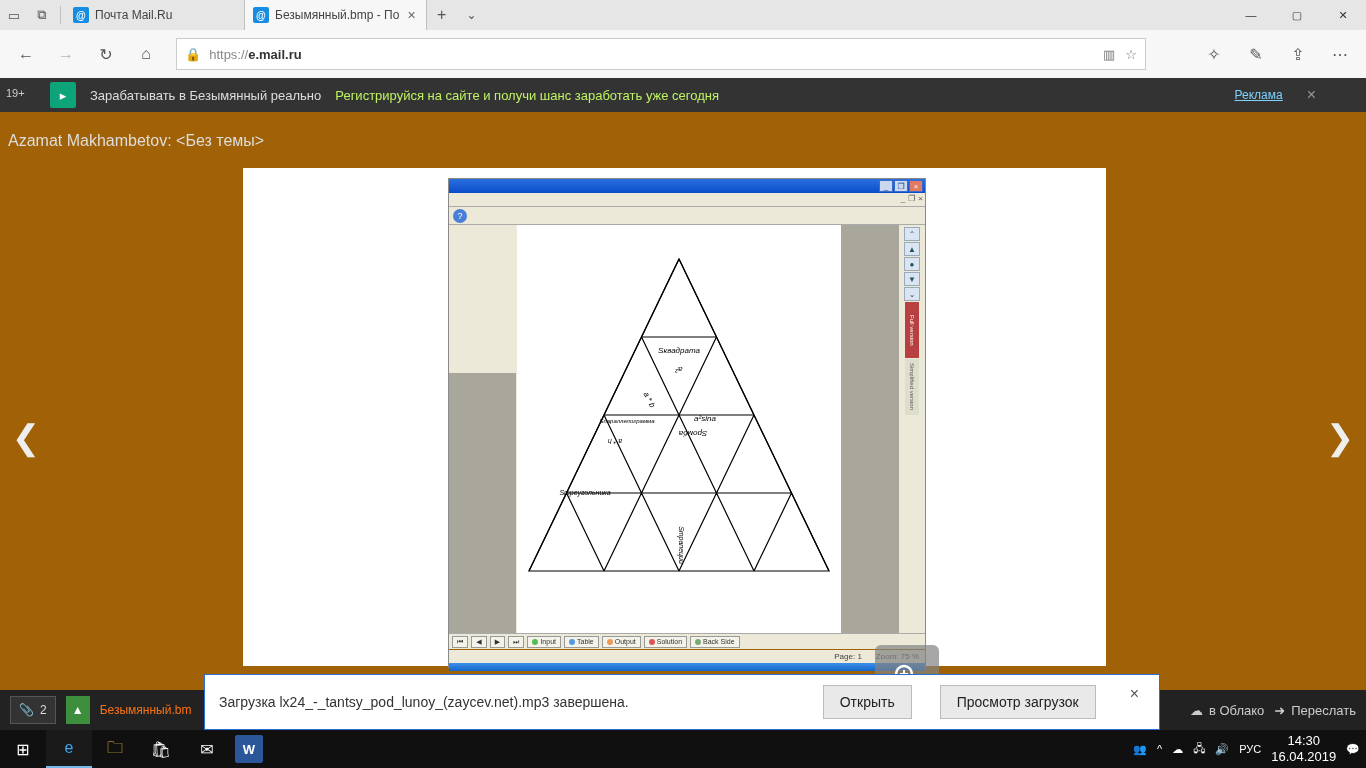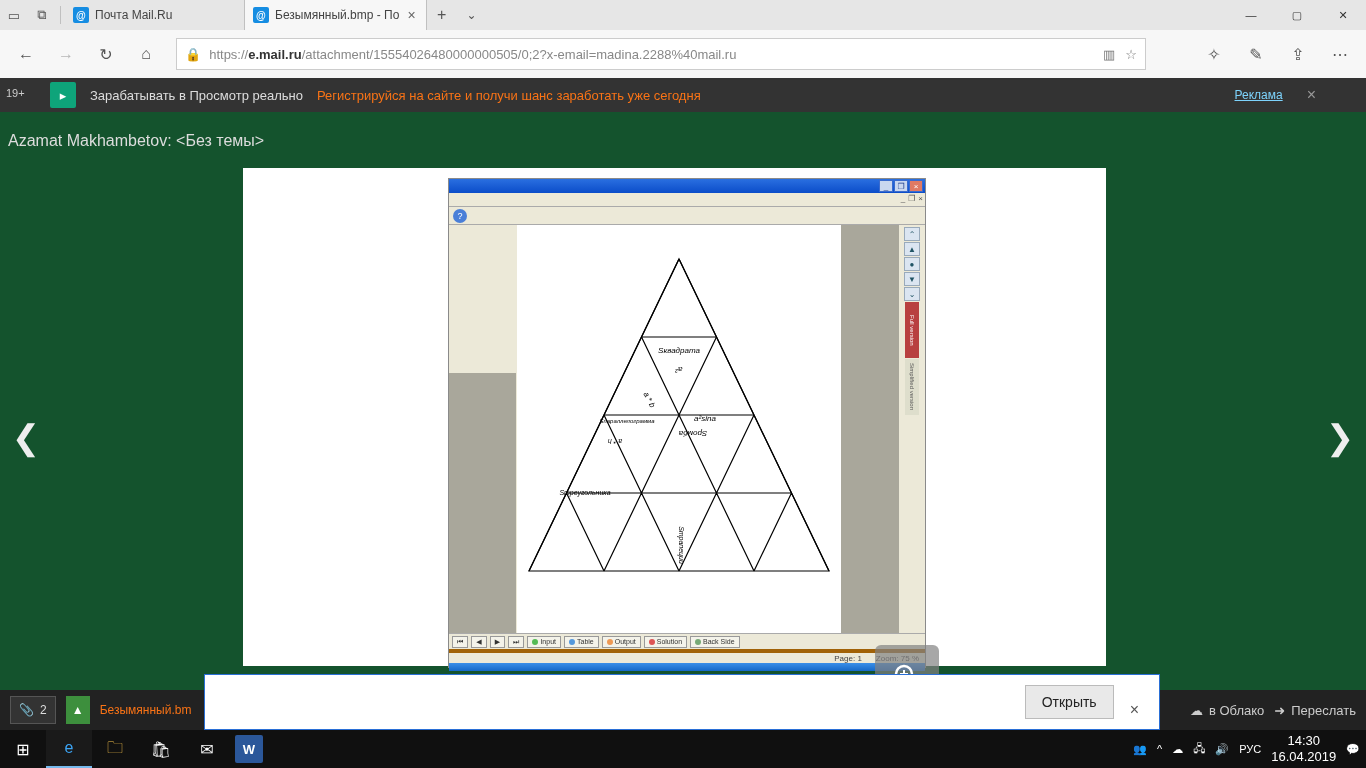--- a/index.html
+++ b/index.html
@@ -20,21 +20,21 @@
 .addr{flex:0 0 970px;height:32px;background:#fff;border:1px solid #ccc;display:flex;align-items:center;padding:0 8px;font-size:13px;color:#888;margin:0 8px}
 .addr .lock{margin-right:8px;color:#777}
 .addr b{color:#333;font-weight:600}
 .addr-right{margin-left:auto;display:flex;gap:10px;color:#777}
 .nav-right{margin-left:auto;display:flex;gap:6px}
 .adbar{height:34px;background:#333;display:flex;align-items:center;padding:0 50px;color:#ddd;font-size:13px;gap:14px}
 .adbar .logo{width:26px;height:26px;background:#0ea47a;display:flex;align-items:center;justify-content:center;color:#fff;border-radius:2px}
 .adbar .adlabel{margin-left:auto;text-decoration:underline;font-size:12px;color:#7dd3fc}
 .adbar .adclose{color:#999;font-size:16px;padding-left:10px}
 .age{position:absolute;left:6px;top:87px;color:#ccc;font-size:11px}
-.content{height:590px;background:#14532d;position:relative}
+.content{height:590px;background:#a16207;position:relative}
 .subject{color:#ddd;font-size:16px;padding:20px 8px 0}
 .nav-arrow{position:absolute;top:305px;color:#eee;font-size:34px;width:40px;text-align:center}
 .nav-arrow.left{left:6px}
 .nav-arrow.right{right:6px}
 .viewer{position:absolute;left:243px;top:56px;width:863px;height:498px;background:#fff}
 .zoom-btn{position:absolute;left:632px;top:477px;width:64px;height:64px;background:rgba(130,130,130,.7);border-radius:6px;display:flex;align-items:center;justify-content:center;color:#fff;font-size:28px}
 .inner-frame{position:absolute;left:205px;top:10px;width:478px;height:490px;border:1px solid #8a8a8a}
 .if-title{height:14px;background:linear-gradient(#2a6fe0,#0b4dc9);position:relative}
 .if-title-btns{position:absolute;right:2px;top:1px;display:flex;gap:1px}
 .if-tbtn{width:14px;height:12px;background:#c9d7ef;border:1px solid #3a6bce;font-size:8px;display:flex;align-items:center;justify-content:center;color:#1a3a8a}
@@ -47,27 +47,27 @@
 .if-page{width:324px;height:408px;background:#fff;margin-left:68px;position:relative}
 .gray-l{position:absolute;left:0;top:148px;width:67px;height:260px;background:#a9a79b}
 .gray-r{position:absolute;left:392px;top:0;width:58px;height:408px;background:#a9a79b}
 .scroll-side{position:absolute;right:4px;top:2px;width:18px;height:400px;display:flex;flex-direction:column;align-items:center;gap:1px}
 .sb{width:16px;height:14px;background:#dbe5f1;border:1px solid #9ab;font-size:8px;display:flex;align-items:center;justify-content:center;color:#256}
 .vtab{width:14px;height:56px;background:#b84040;color:#fff;font-size:6px;writing-mode:vertical-lr;text-align:center;display:flex;align-items:center;justify-content:center}
 .vtab.sim{background:#dedecc;color:#555}
 .if-bottom{height:16px;background:#ece9d8;border-top:1px solid #aaa;display:flex;align-items:center;padding:0 3px;gap:3px}
 .bbtn{height:12px;padding:0 4px;background:#f4f3ea;border:1px solid #999;font-size:7px;color:#333;display:flex;align-items:center;gap:2px}
 .bc{width:6px;height:6px;border-radius:50%}
-.if-status{height:14px;background:#ece9d8;border-top:4px solid #a16207;display:flex;align-items:center;justify-content:flex-end;padding:0 6px;gap:14px;font-size:8px;color:#444}
+.if-status{height:14px;background:#ece9d8;border-top:1px solid #a16207;display:flex;align-items:center;justify-content:flex-end;padding:0 6px;gap:14px;font-size:8px;color:#444}
 .if-blue{height:8px;background:linear-gradient(#3a8fe8,#1568c8)}
 .triangle{position:absolute;left:8px;top:30px;width:308px;height:320px}
 .dlbar{position:absolute;left:0;top:690px;width:1366px;height:40px;background:#222;display:flex;align-items:center;padding:0 10px;gap:10px;color:#ddd;font-size:13px}
 .dl-chip{height:28px;padding:0 8px;background:#333;border:1px solid #555;display:flex;align-items:center;gap:6px;font-size:12px}
 .dl-notif{position:absolute;left:204px;top:-16px;width:956px;height:56px;background:#fff;border:1px solid #2a6fd6;display:flex;align-items:center;color:#333;font-size:14px;padding:0 14px}
-.dl-btns{margin-left:auto;display:flex;gap:10px;align-items:flex-end}
+.dl-btns{margin-left:auto;display:flex;gap:28px;align-items:flex-start}
 .dl-btn{height:34px;padding:0 16px;background:#e9e9e9;border:1px solid #bbb;display:flex;align-items:center;font-size:14px;color:#222}
 .dl-x{font-size:16px;color:#555;padding:0 6px}
 .dl-right{margin-left:auto;display:flex;gap:10px;align-items:center}
 .dl-link{display:flex;align-items:center;gap:6px;color:#ccc}
 .taskbar{position:absolute;left:0;top:730px;width:1366px;height:38px;background:#101010;display:flex;align-items:center}
 .task-icon{width:46px;height:38px;display:flex;align-items:center;justify-content:center;color:#fff;font-size:16px}
 .task-icon.edge{color:#3ca4f4;border-bottom:2px solid #76b9ed;background:#1a1a1a}
 .task-right{margin-left:auto;display:flex;align-items:center;color:#fff;font-size:11px;gap:10px;padding-right:6px}
 .clock{text-align:center;line-height:1.2;font-size:13px}
 </style>
@@ -100,39 +100,38 @@
 
 <div class="navbar">
   <div class="nav-btn">←</div>
   <div class="nav-btn" style="opacity:.4">→</div>
   <div class="nav-btn">↻</div>
   <div class="nav-btn">⌂</div>
   <div class="addr">
     <span class="lock">🔒</span>
     <span>https://</span>
       <b>e.mail.ru</b>
-      <span>/attachment/15554026480000000505/0;2?x-email=madina.2288%40mail.ru</span>
     <span class="addr-right">
       <span>▥</span>
       <span>☆</span>
     </span>
   </div>
   <div class="nav-right">
     <div class="nav-btn">✧</div>
     <div class="nav-btn">✎</div>
     <div class="nav-btn">⇪</div>
     <div class="nav-btn">⋯</div>
   </div>
 </div>
 
 <div class="adbar">
   <span class="age">19+</span>
   <div class="logo">▸</div>
-  <span>Зарабатывать в Просмотр реально</span>
-  <span style="color:#f97316">Регистрируйся на сайте и получи шанс заработать уже сегодня</span>
+  <span>Зарабатывать в Безымянный реально</span>
+  <span style="color:#bef264">Регистрируйся на сайте и получи шанс заработать уже сегодня</span>
   <span class="adlabel">Реклама</span>
   <span class="adclose">×</span>
 </div>
 
 <div class="content">
   <div class="subject">Azamat Makhambetov: &lt;Без темы&gt;</div>
   <div class="nav-arrow left">❮</div>
   <div class="nav-arrow right">❯</div>
 
   <div class="viewer">
@@ -236,22 +235,24 @@
   <div class="dl-chip">
     <span>📎</span>
     <span>2</span>
   </div>
   <div class="dl-chip" style="background:#3d8f3d;border-color:#3d8f3d;color:#fff;width:24px;padding:0;justify-content:center">
     <span>▲</span>
   </div>
   <span style="color:#f97316;font-size:12px">Безымянный.bm</span>
 
   <div class="dl-notif">
+    <span>Загрузка lx24_-_tantsy_pod_lunoy_(zaycev.net).mp3 завершена.</span>
     <div class="dl-btns">
       <div class="dl-btn">Открыть</div>
+      <div class="dl-btn">Просмотр загрузок</div>
       <span class="dl-x">×</span>
     </div>
   </div>
 
   <div class="dl-right">
     <div class="dl-link">
         <span>☁</span>
         <span>в Облако</span>
       </div>
     <div class="dl-link">

